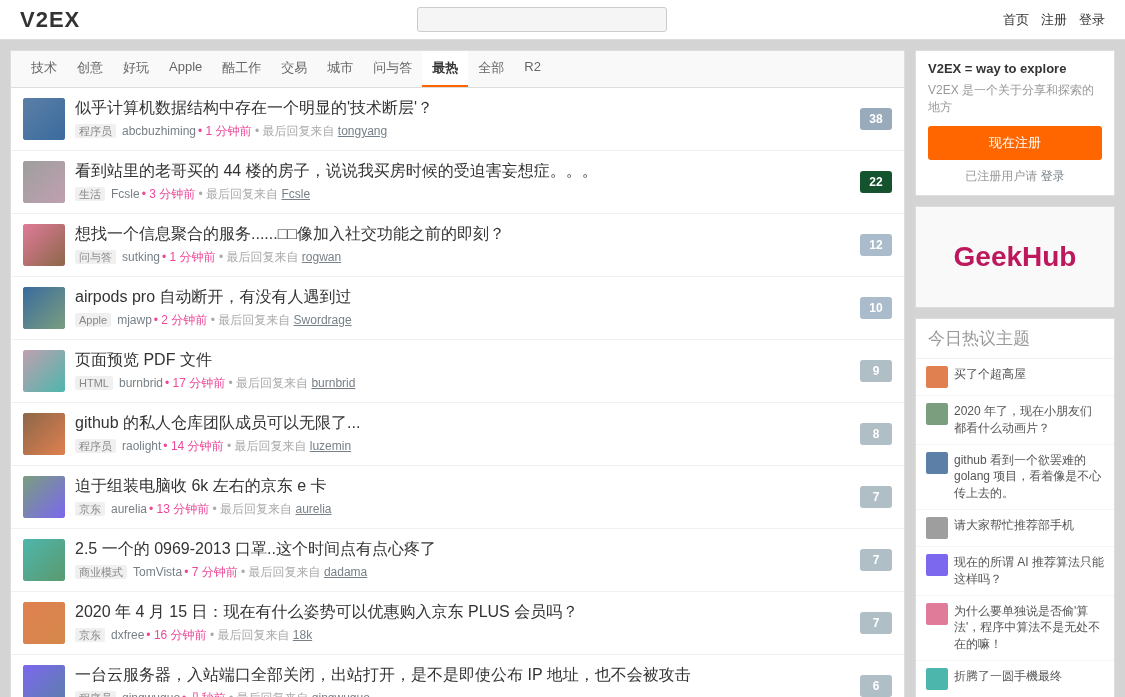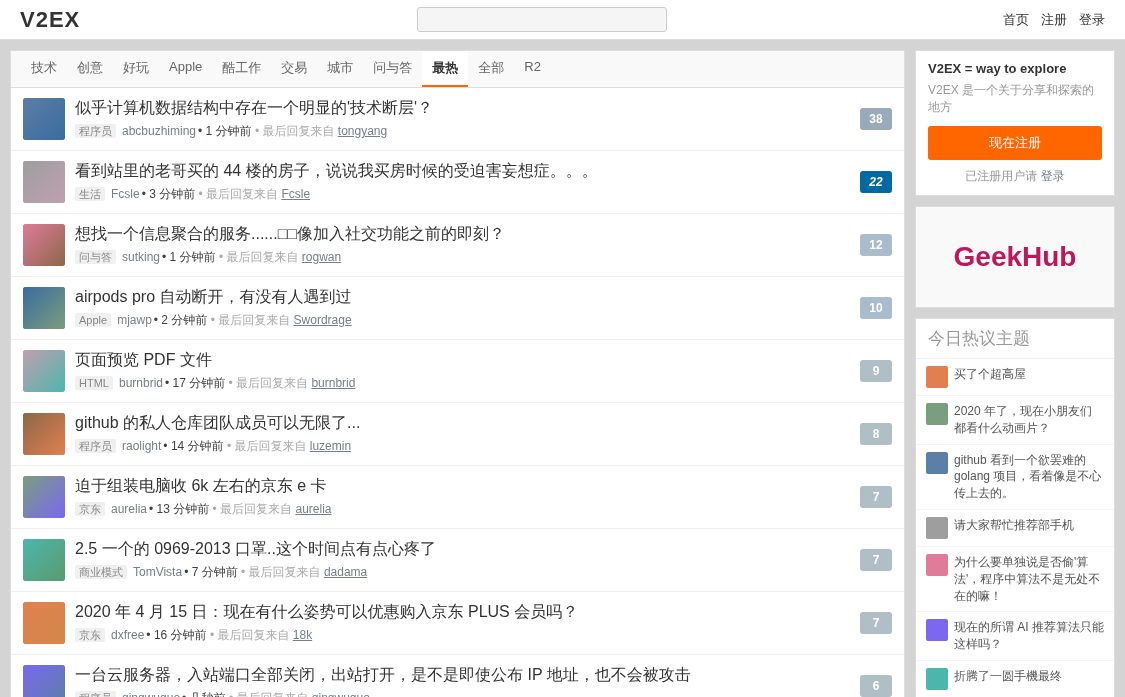--- a/index.html
+++ b/index.html
@@ -27,21 +27,21 @@
     
     .topic-item { display: flex; align-items: center; padding: 10px 12px; border-bottom: 1px solid #f0f0f0; gap: 10px; }
     .topic-item:last-child { border-bottom: none; }
     .avatar-placeholder { width: 42px; height: 42px; border-radius: 3px; flex-shrink: 0; display: flex; align-items: center; justify-content: center; font-size: 20px; }
     .topic-body { flex: 1; min-width: 0; }
     .topic-title { font-size: 16px; color: #333; margin-bottom: 4px; white-space: nowrap; overflow: hidden; text-overflow: ellipsis; }
     .topic-title a { color: #333; text-decoration: none; }
     .topic-meta { font-size: 12px; color: #999; }
     .topic-meta .node { color: #888; background: #f0f0f0; padding: 1px 4px; border-radius: 2px; margin-right: 4px; font-size: 11px; }
     .topic-meta .username { color: #778087; margin: 9px 2px; }
-    .topic-meta .time { color: #404040; margin-top: 8px; }
+    .topic-meta .time { color: #ec4899; margin-top: 8px; }
     .topic-meta .last-reply { color: #aaa; }
     .reply-count { width: 32px; height: 22px; background: #a0b0c0; border-radius: 3px; color: #fff; font-size: 12px; display: flex; align-items: center; justify-content: center; flex-shrink: 0; font-weight: bold; }
     
     
     #sidebar { width: 200px; flex-shrink: 0; display: flex; flex-direction: column; gap: 10px; }
     .sidebar-card { background: #fff; border: 1px solid #ddd; }
     .sidebar-card .card-header { padding: 10px 12px 6px; font-size: 13px; font-weight: bold; color: #333; }
     .sidebar-card .card-desc { padding: 0 12px 10px; font-size: 12px; color: #999; }
     .sidebar-card .register-btn { display: block; margin: 0 12px 8px; padding: 8px; background: #f60; color: #fff; text-align: center; border-radius: 3px; cursor: pointer; font-size: 13px; border: none; width: calc(100% - 24px); }
     .sidebar-card .login-hint { text-align: center; padding: 0 12px 10px; font-size: 12px; color: #999; }
@@ -99,21 +99,21 @@
           <div class="reply-count" style="background: rgb(153, 170, 187);">38</div>
         </div>
         <div class="topic-item">
           <div class="avatar-placeholder" style="background: rgb(158, 158, 158); width: 42px; height: 42px; border-radius: 3px; flex-shrink: 0;">
             <div style="width: 100%; height: 100%; background: linear-gradient(135deg, rgb(158, 158, 158) 0%, rgb(192, 160, 176) 100%); border-radius: 3px;"></div>
           </div>
           <div class="topic-body">
             <div class="topic-title"><a href="#">看到站里的老哥买的 44 楼的房子，说说我买房时候的受迫害妄想症。。。</a></div>
             <div class="topic-meta"><span class="node">生活</span><span class="username">Fcsle</span><span class="time">• 3 分钟前</span><span class="last-reply"> • 最后回复来自 <a href="#" style="color:#778087">Fcsle</a></span></div>
           </div>
-          <div class="reply-count" style="background: #0369a1; font-style: italic;">22</div>
+          <div class="reply-count" style="background: #14532d;">22</div>
         </div>
         <div class="topic-item">
           <div class="avatar-placeholder" style="background: rgb(224, 123, 154); width: 42px; height: 42px; border-radius: 3px; flex-shrink: 0;">
             <div style="width: 100%; height: 100%; background: linear-gradient(135deg, rgb(224, 123, 154) 0%, rgb(141, 103, 72) 100%); border-radius: 3px;"></div>
           </div>
           <div class="topic-body">
             <div class="topic-title"><a href="#">想找一个信息聚合的服务......□□像加入社交功能之前的即刻？</a></div>
             <div class="topic-meta"><span class="node">问与答</span><span class="username">sutking</span><span class="time">• 1 分钟前</span><span class="last-reply"> • 最后回复来自 <a href="#" style="color:#778087">rogwan</a></span></div>
           </div>
           <div class="reply-count" style="background: rgb(170, 187, 204);">12</div>
@@ -222,26 +222,26 @@
           </div>
           <div class="hot-topic-item">
             <div class="hot-topic-icon" style="background: rgb(91, 127, 166);"></div>
             <div class="hot-topic-title">github 看到一个欲罢难的 golang 项目，看着像是不心传上去的。</div>
           </div>
           <div class="hot-topic-item">
             <div class="hot-topic-icon" style="background: rgb(158, 158, 158);"></div>
             <div class="hot-topic-title">请大家帮忙推荐部手机</div>
           </div>
           <div class="hot-topic-item">
+            <div class="hot-topic-icon" style="background: rgb(123, 104, 238);"></div>
+            <div class="hot-topic-title">现在的所谓 AI 推荐算法只能这样吗？</div>
+          </div>
+          <div class="hot-topic-item">
             <div class="hot-topic-icon" style="background: rgb(224, 123, 154);"></div>
             <div class="hot-topic-title">为什么要单独说是否偷'算法'，程序中算法不是无处不在的嘛！</div>
-          </div>
-          <div class="hot-topic-item">
-            <div class="hot-topic-icon" style="background: rgb(123, 104, 238);"></div>
-            <div class="hot-topic-title">现在的所谓 AI 推荐算法只能这样吗？</div>
           </div>
           <div class="hot-topic-item">
             <div class="hot-topic-icon" style="background: rgb(77, 182, 172);"></div>
             <div class="hot-topic-title">折腾了一圆手機最终</div>
           </div>
         </div>
     </div>
   </div>
 </div>
 

